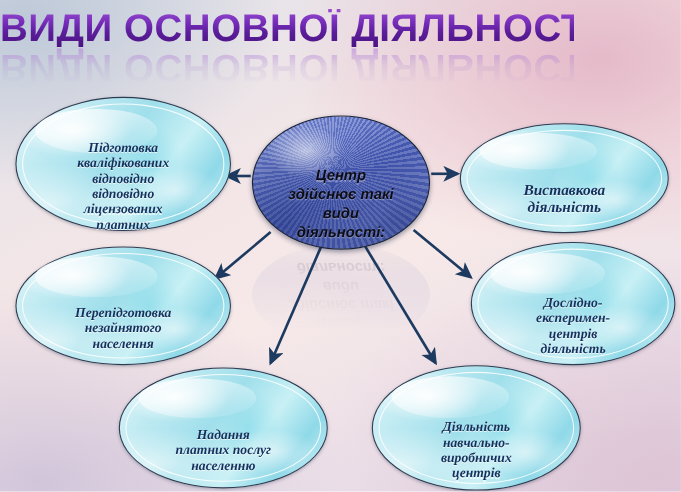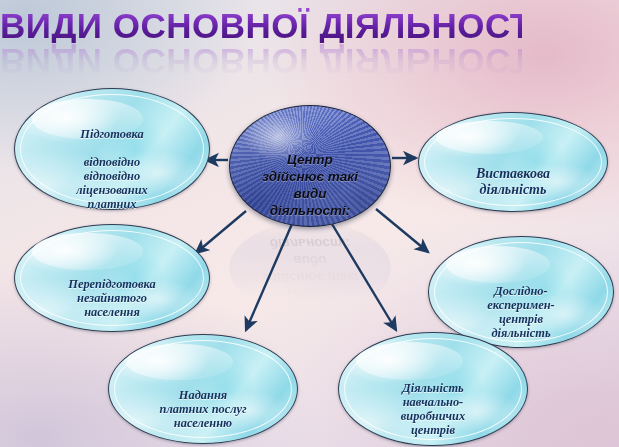--- a/index.html
+++ b/index.html
@@ -178,21 +178,21 @@
 
   #node-ml  { left: 14px;  top: 224px; width: 196px; height: 108px; }
   #node-ml  .label { font-size: 12.4px; }
 
   #node-bl  { left: 108px; top: 334px; width: 190px; height: 110px; }
   #node-bl  .label { font-size: 12.4px; }
 
   #node-tr  { left: 418px; top: 112px; width: 190px; height: 100px; }
   #node-tr  .label { font-size: 14px; }
 
-  #node-mr  { left: 428px; top: 236px; width: 186px; height: 112px; }
+  #node-mr  { left: 428px; top: 220px; width: 186px; height: 112px; }
   #node-mr  .label { font-size: 12.4px; }
 
   #node-br  { left: 338px; top: 332px; width: 190px; height: 114px; }
   #node-br  .label { font-size: 12.4px; }
 
   #node-center { left: 229px; top: 105px; width: 162px; height: 122px; }
   #reflection-center { left: 229px; top: 222px; width: 162px; height: 92px; }
 </style>
 </head>
 <body>
@@ -238,21 +238,21 @@
       <span>Центр</span><br>
       <span>здійснює такі</span><br>
       <span>види</span><br>
       <span>діяльності:</span>
     </div>
   </div>
 
   <div class="node sat" id="node-tl">
     <div class="label">
       <span>Підготовка</span><br>
-      <br>
+      <span>кваліфікованих</span><br>
       <span>відповідно</span><br>
       <span>відповідно</span><br>
       <span>ліцензованих</span><br>
       <span>платних</span>
     </div>
   </div>
 
   <div class="node sat" id="node-ml">
     <div class="label">
       <span>Перепідготовка</span><br>

